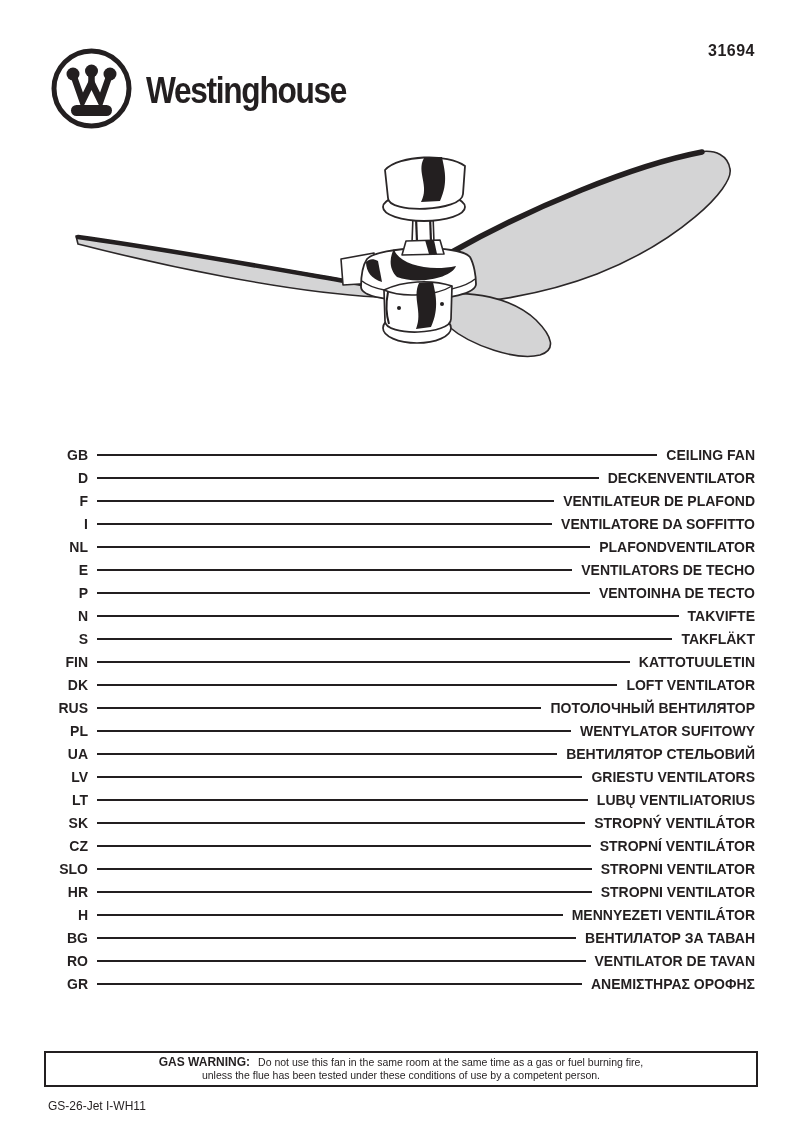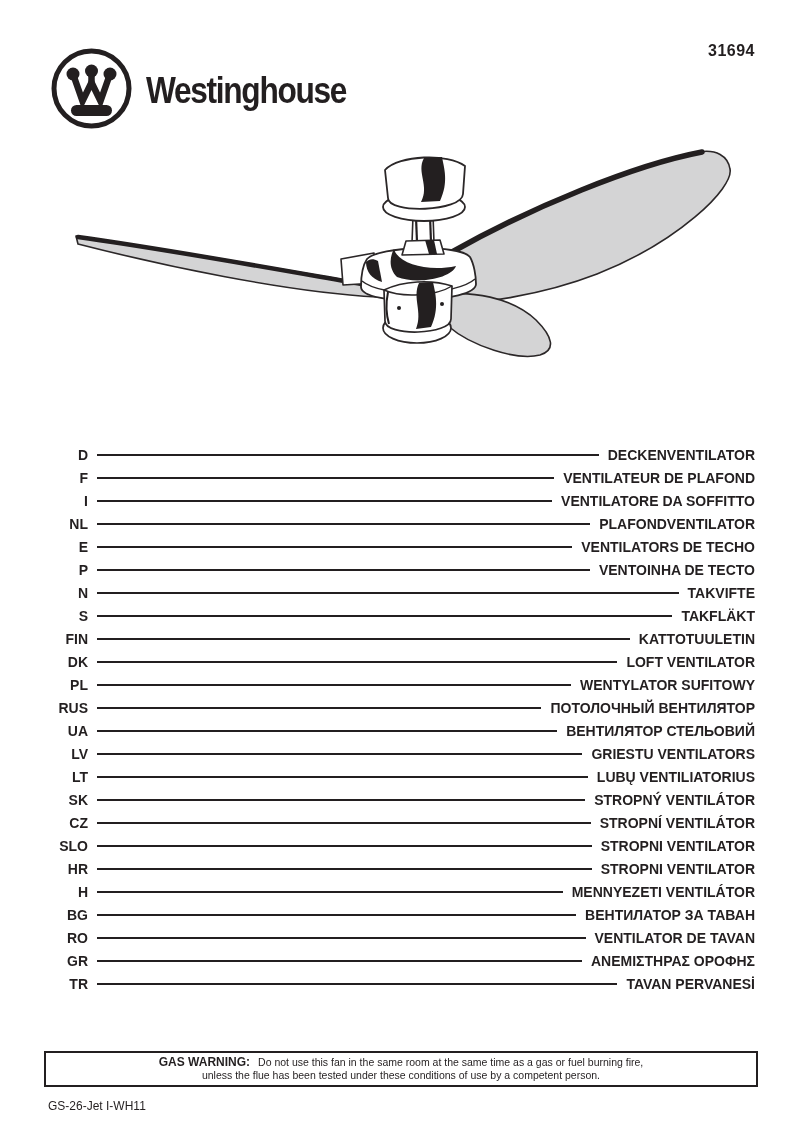--- a/index.html
+++ b/index.html
@@ -145,20 +145,25 @@
         <path d="M384 150 C 402 158, 436 156, 452 146" fill="none" stroke="#2b2728" stroke-width="1.4"></path>
         <path d="M419 143 C 412 158, 423 172, 416 189 L 431 187 C 440 168, 435 152, 433 142 Z" fill="#231f20"></path>
         <path d="M388 152 C 386 162, 386 174, 389 184" fill="none" stroke="#231f20" stroke-width="2"></path>
         <circle cx="399" cy="168" r="2" fill="#231f20"></circle>
         <circle cx="442" cy="164" r="2" fill="#231f20"></circle>
       </g>
     </svg>
   </div>
 
   <div class="language-list">
+    <div class="lang-row">
+      <span class="lang-code">GB</span>
+      <span class="lang-line"></span>
+      <span class="lang-label">CEILING FAN</span>
+    </div>
 
     <div class="lang-row">
       <span class="lang-code">D</span>
       <span class="lang-line"></span>
       <span class="lang-label">DECKENVENTILATOR</span>
     </div>
 
     <div class="lang-row">
       <span class="lang-code">F</span>
       <span class="lang-line"></span>
@@ -207,32 +212,32 @@
       <span class="lang-label">KATTOTUULETIN</span>
     </div>
 
     <div class="lang-row">
       <span class="lang-code">DK</span>
       <span class="lang-line"></span>
       <span class="lang-label">LOFT VENTILATOR</span>
     </div>
 
     <div class="lang-row">
+      <span class="lang-code">RUS</span>
+      <span class="lang-line"></span>
+      <span class="lang-label">ПОТОЛОЧНЫЙ ВЕНТИЛЯТОР</span>
+    </div>
+
+    <div class="lang-row">
       <span class="lang-code">PL</span>
       <span class="lang-line"></span>
       <span class="lang-label">WENTYLATOR SUFITOWY</span>
     </div>
 
     <div class="lang-row">
-      <span class="lang-code">RUS</span>
-      <span class="lang-line"></span>
-      <span class="lang-label">ПОТОЛОЧНЫЙ ВЕНТИЛЯТОР</span>
-    </div>
-
-    <div class="lang-row">
       <span class="lang-code">UA</span>
       <span class="lang-line"></span>
       <span class="lang-label">ВЕНТИЛЯТОР СТЕЛЬОВИЙ</span>
     </div>
 
 
     <div class="lang-row">
       <span class="lang-code">LV</span>
       <span class="lang-line"></span>
       <span class="lang-label">GRIESTU VENTILATORS</span>
@@ -285,25 +290,20 @@
       <span class="lang-line"></span>
       <span class="lang-label">VENTILATOR DE TAVAN</span>
     </div>
 
     <div class="lang-row">
       <span class="lang-code">GR</span>
       <span class="lang-line"></span>
       <span class="lang-label">ΑΝΕΜΙΣΤΗΡΑΣ ΟΡΟΦΗΣ</span>
     </div>
 
-    <div class="lang-row">
-      <span class="lang-code">TR</span>
-      <span class="lang-line"></span>
-      <span class="lang-label">TAVAN PERVANESİ</span>
-    </div>
   </div>
 
   <div class="gas-warning">
     <div class="gw-line">
       <strong>GAS WARNING:</strong><span>Do not use this fan in the same room at the same time as a gas or fuel burning fire,</span>
     </div>
     <div class="gw-line">unless the flue has been tested under these conditions of use by a competent person.</div>
   </div>
 
   <div class="footer-code">GS-26-Jet I-WH11</div>

